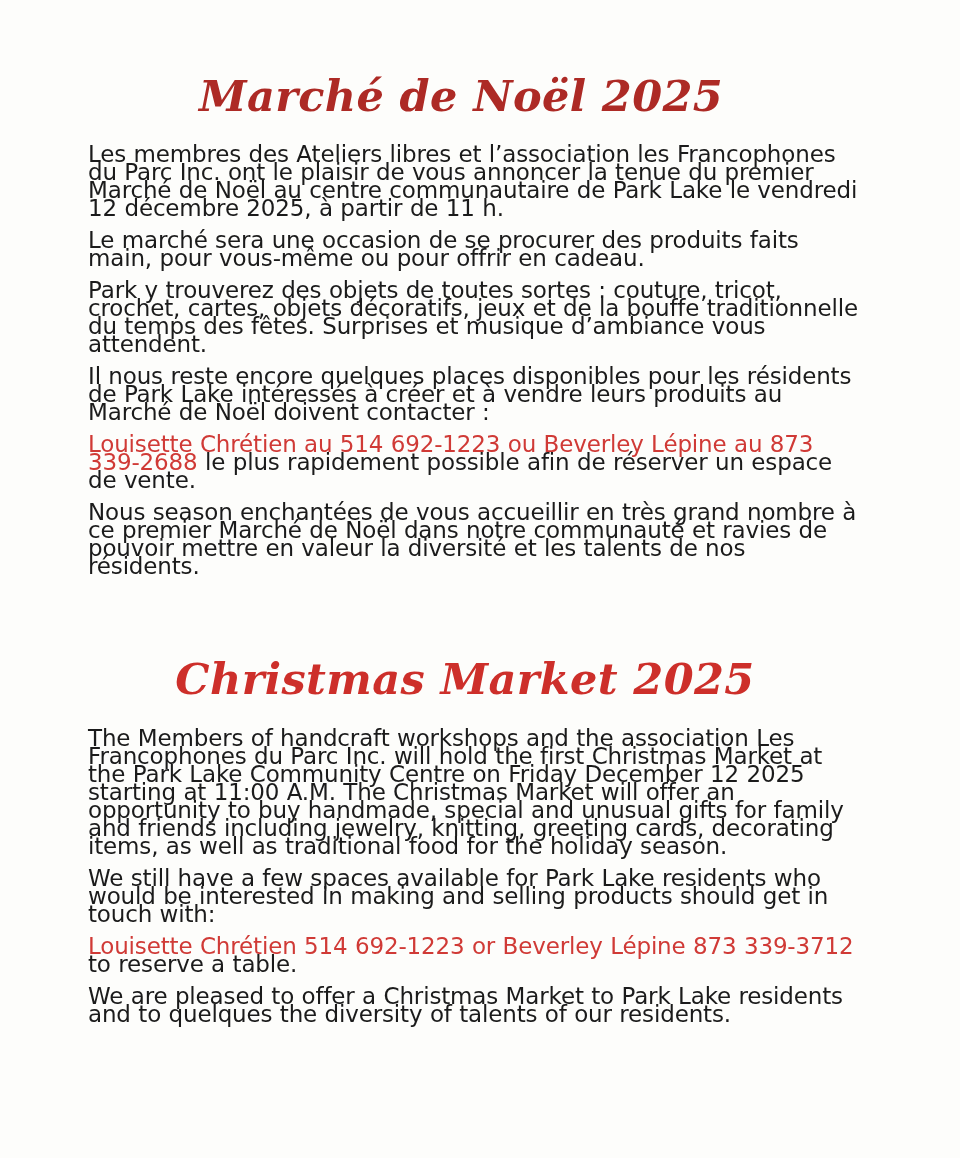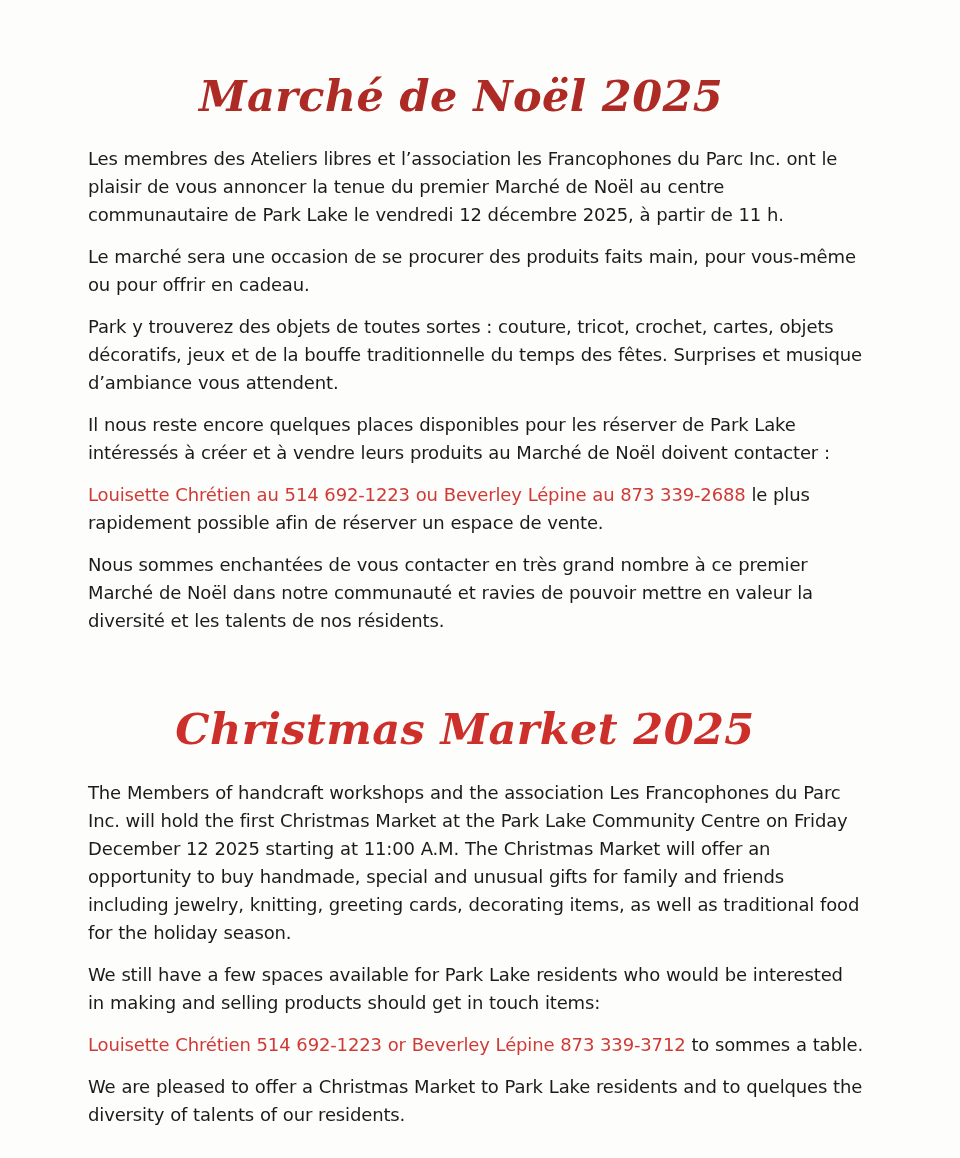--- a/index.html
+++ b/index.html
@@ -49,30 +49,30 @@
     font-size: 43px;
     color: #ad2a25;
     margin: 0;
     padding-top: 74px;
     padding-right: 30px;
   }
 
   .title-en {
     font-size: 43px;
     color: #cd2f2a;
-    margin: 4px;
+    margin: 14px;
     padding-top: 52px;
     padding-right: 22px;
   }
 
   
   .body-block {
     font-family: "DejaVu Sans", "Liberation Sans", sans-serif;
-    font-size: 18px;
-    line-height: 28px;
+    font-size: 23px;
+    line-height: 18px;
     color: #1b1b1b;
     letter-spacing: -0.15px;
     word-spacing: 0.3px;
   }
 
   p.para {
     margin: 0 0 14px 0;
     text-align: left;
   }
 
@@ -109,42 +109,42 @@
       <h1 class="doc-title title-fr">Marché de Noël 2025</h1>
 
       <div class="body-block fr-body">
 
         <p class="para">Les membres des Ateliers libres et l’association les Francophones du Parc Inc. ont le plaisir de vous annoncer la tenue du premier Marché de Noël au centre communautaire de Park Lake le vendredi 12 décembre 2025, à partir de 11 h.</p>
 
         <p class="para">Le marché sera une occasion de se procurer des produits faits main, pour vous-même ou pour offrir en cadeau.</p>
 
         <p class="para">Park y trouverez des objets de toutes sortes : couture, tricot, crochet, cartes, objets décoratifs, jeux et de la bouffe traditionnelle du temps des fêtes. Surprises et musique d’ambiance vous attendent.</p>
 
-        <p class="para">Il nous reste encore quelques places disponibles pour les réserver de Park Lake intéressés à créer et à vendre leurs produits au Marché de Noël doivent contacter :</p>
+        <p class="para">Il nous reste encore quelques places disponibles pour les résidents de Park Lake intéressés à créer et à vendre leurs produits au Marché de Noël doivent contacter :</p>
 
         <p class="para"><span class="accent">Louisette Chrétien au 514 692-1223 ou Beverley Lépine au 873 339-2688</span><span> le plus rapidement possible afin de réserver un espace de vente.</span></p>
 
-        <p class="para">Nous sommes enchantées de vous contacter en très grand nombre à ce premier Marché de Noël dans notre communauté et ravies de pouvoir mettre en valeur la diversité et les talents de nos résidents.</p>
+        <p class="para">Nous season enchantées de vous accueillir en très grand nombre à ce premier Marché de Noël dans notre communauté et ravies de pouvoir mettre en valeur la diversité et les talents de nos résidents.</p>
 
       </div>
     </section>
 
     <div class="gap-after-fr"></div>
 
     <section>
 
       <h1 class="doc-title title-en">Christmas Market 2025</h1>
 
       <div class="body-block en-body">
 
         <p class="para">The Members of handcraft workshops and the association Les Francophones du Parc Inc. will hold the first Christmas Market at the Park Lake Community Centre on Friday December 12 2025 starting at 11:00 A.M. The Christmas Market will offer an opportunity to buy handmade, special and unusual gifts for family and friends including jewelry, knitting, greeting cards, decorating items, as well as traditional food for the holiday season.</p>
 
-        <p class="para">We still have a few spaces available for Park Lake residents who would be interested in making and selling products should get in touch items:</p>
+        <p class="para">We still have a few spaces available for Park Lake residents who would be interested in making and selling products should get in touch with:</p>
 
-        <p class="para"><span class="accent">Louisette Chrétien 514 692-1223 or Beverley Lépine 873 339-3712</span><span> to sommes a table.</span></p>
+        <p class="para"><span class="accent">Louisette Chrétien 514 692-1223 or Beverley Lépine 873 339-3712</span><span> to reserve a table.</span></p>
 
         <p class="para">We are pleased to offer a Christmas Market to Park Lake residents and to quelques the diversity of talents of our residents.</p>
 
       </div>
     </section>
 
   </div>
 </div>
 
 </body></html>

